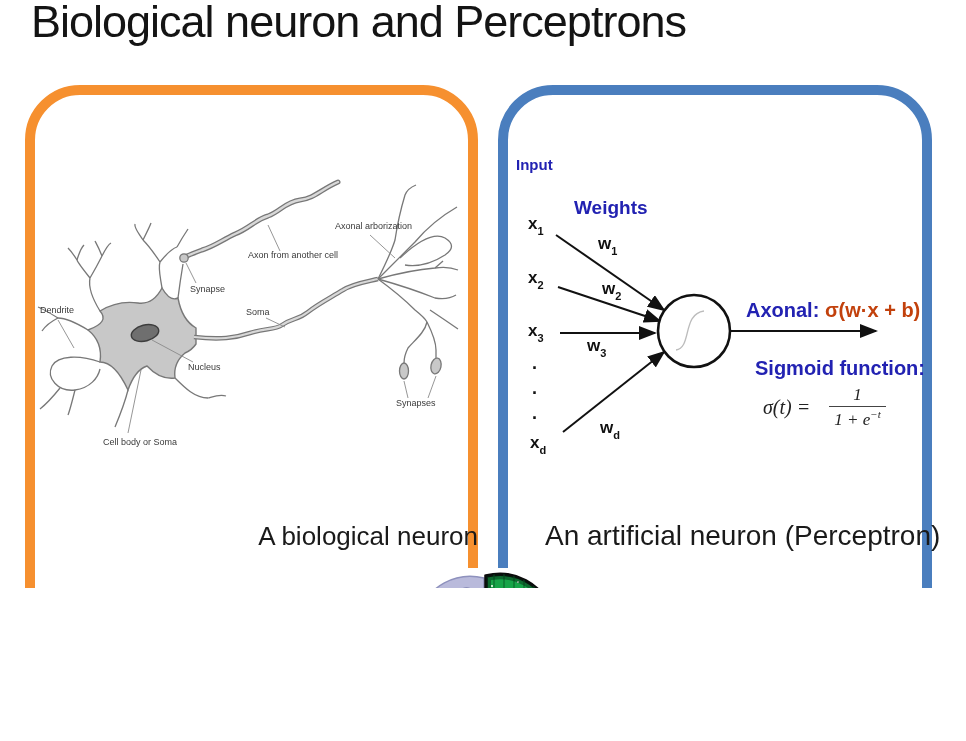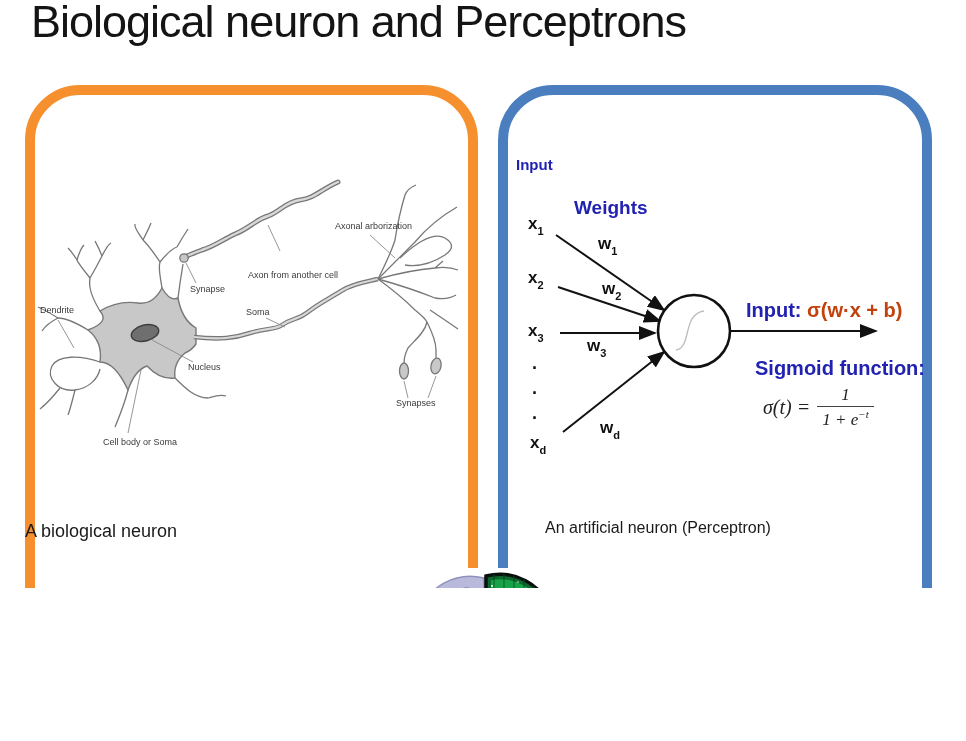--- a/index.html
+++ b/index.html
@@ -19,29 +19,29 @@
   
   .blue-b{position:absolute;font-weight:700;color:#2222B2;white-space:nowrap;}
   .sym{position:absolute;font-weight:700;color:#111;font-size:17px;white-space:nowrap;}
   .sym sub{font-size:11px;position:relative;top:2px;left:0px;}
   .dot{position:absolute;font-weight:700;color:#111;font-size:18px;line-height:6px;}
 
   #output-line{left:746px;top:299px;font-size:20px;}
   #output-line .formula{color:#c2410c;}
   #sigmoid-heading{left:755px;top:357px;font-size:20px;text-align:right;}
 
-  #sigmoid-formula{left:763px;top:385px;display:flex;align-items:center;gap:7px;
+  #sigmoid-formula{left:763px;top:385px;display:flex;align-items:center;gap:19px;
      font-family:"Liberation Serif",serif;font-style:italic;color:#222;font-size:20px;}
   #sigmoid-formula .fr{display:inline-flex;flex-direction:column;align-items:center;font-size:17px;}
   #sigmoid-formula .fr .den{border-top:1.4px solid #444;padding:1px 5px 0 5px;}
   #sigmoid-formula .fr .num{padding:0 0 1px 0;}
   #sigmoid-formula sup{font-size:11px;}
 
-  #bio-caption{left:25px;top:521px;width:453px;text-align:left;font-size:18px;color:#1a1a1a;}
-  #art-caption{left:545px;top:518px;font-size:16px;color:#1a1a1a;line-height:1.28;}
+  #bio-caption{left:25px;top:521px;width:453px;text-align:right;font-size:26px;color:#1a1a1a;}
+  #art-caption{left:545px;top:518px;font-size:28px;color:#1a1a1a;line-height:1.28;}
   #art-caption .line2{padding-left:17px;}
 
   #brain-block{left:398px;top:568px;width:174px;height:173px;background:#fff;z-index:6;}
 
   #status-bar{left:0px;top:729px;width:258px;height:14px;background:#f1f1f1;
       border:1px solid #ACACAC;border-radius:4px 4px 0 0;box-sizing:border-box;z-index:7;}
 
   svg{position:absolute;overflow:visible;}
 </style>
 </head>
@@ -122,21 +122,21 @@
       <line x1="28" y1="150" x2="44" y2="178"></line>
       <line x1="236" y1="148" x2="255" y2="157"></line>
       <line x1="163" y1="192" x2="122" y2="170"></line>
       <line x1="98" y1="263" x2="111" y2="200"></line>
       <line x1="378" y1="228" x2="374" y2="211"></line>
       <line x1="398" y1="228" x2="406" y2="206"></line>
     </g>
   </svg>
 
   <div class="nlabel" style="left:335px;top:221px">Axonal arborization</div>
-  <div class="nlabel" style="left:248px;top:270px">Axon from another cell</div>
+  <div class="nlabel" style="left:248px;top:250px">Axon from another cell</div>
   <div class="nlabel" style="left:190px;top:284px">Synapse</div>
   <div class="nlabel" style="left:40px;top:305px">Dendrite</div>
   <div class="nlabel" style="left:246px;top:307px">Soma</div>
   <div class="nlabel" style="left:188px;top:362px">Nucleus</div>
   <div class="nlabel" style="left:396px;top:398px">Synapses</div>
   <div class="nlabel" style="left:103px;top:437px">Cell body or Soma</div>
 
   <div id="bio-caption" class="abs">A biological neuron</div>
 
   <div id="right-panel" class="panel"></div>
@@ -169,21 +169,21 @@
   <div class="sym" style="left:598px;top:234px"><span>w</span><sub>1</sub></div>
   <div class="sym" style="left:602px;top:279px"><span>w</span><sub>2</sub></div>
   <div class="sym" style="left:587px;top:336px"><span>w</span><sub>3</sub></div>
   <div class="sym" style="left:600px;top:418px"><span>w</span><sub>d</sub></div>
 
   <div class="dot" style="left:532px;top:360px">.</div>
   <div class="dot" style="left:532px;top:385px">.</div>
   <div class="dot" style="left:532px;top:410px">.</div>
 
   <div id="output-line" class="blue-b">
-    <span>Input:</span>
+    <span>Axonal:</span>
     <span class="formula">σ(w·x + b)</span>
   </div>
 
   <div id="sigmoid-heading" class="blue-b">Sigmoid function:</div>
 
   <div id="sigmoid-formula" class="abs">
     <span>σ(t) =</span>
     <span class="fr">
       <span class="num">1</span>
       <span class="den"><span>1 + e</span><sup>−t</sup></span>

